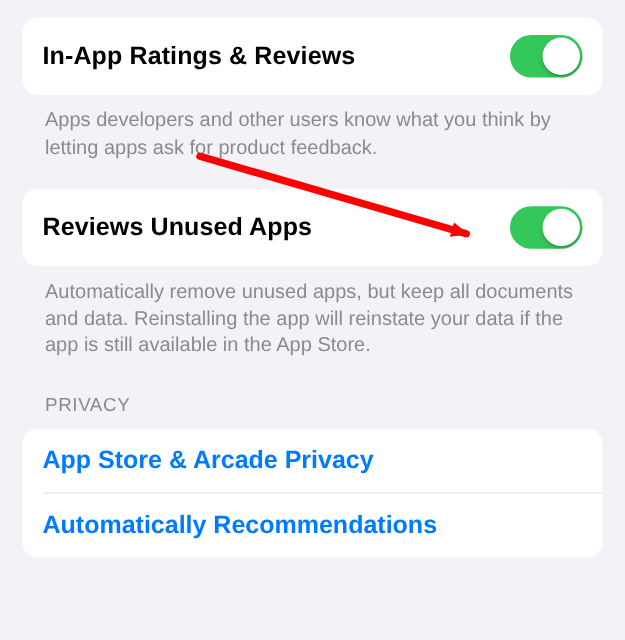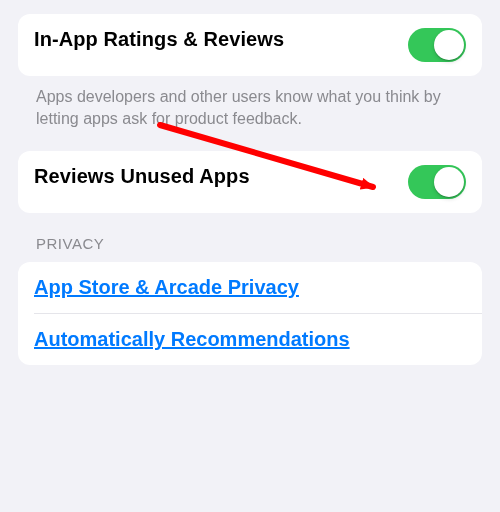--- a/index.html
+++ b/index.html
@@ -19,20 +19,21 @@
   .section {
     margin-top: 14px;
   }
   .card {
     background: #fff;
     border-radius: 12px;
     overflow: hidden;
   }
   .row {
     display: flex;
+    align-items: center;
     justify-content: space-between;
     padding: 14px 16px;
   }
   .row-title {
     font-size: 20px;
     font-weight: 700;
     letter-spacing: 0.1px;
     color: #000;
   }
   .toggle {
@@ -70,21 +71,20 @@
   }
   .link-row {
     display: flex;
     align-items: center;
     padding: 14px 16px;
   }
   .link-text {
     color: #007aff;
     font-size: 20px;
     font-weight: 600;
-    text-decoration: underline;
   }
   .separator {
     height: 1px;
     background: #e5e5ea;
     margin-left: 16px;
   }
   
   .arrow-svg {
     position: absolute;
     left: 155px;
@@ -111,20 +111,21 @@
 
   <div class="spacer-16"></div>
 
   <div class="section" style="margin-top:0">
     <div class="card">
       <div class="row">
         <div class="row-title">Reviews Unused Apps</div>
         <div class="toggle"></div>
       </div>
     </div>
+    <div class="footer-text">Automatically remove unused apps, but keep all documents and data. Reinstalling the app will reinstate your data if the app is still available in the App Store.</div>
   </div>
 
   <div>
     <div class="header-label">PRIVACY</div>
     <div class="card">
       <div class="link-row">
         <span class="link-text">App Store &amp; Arcade Privacy</span>
       </div>
       <div class="separator"></div>
       <div class="link-row">

